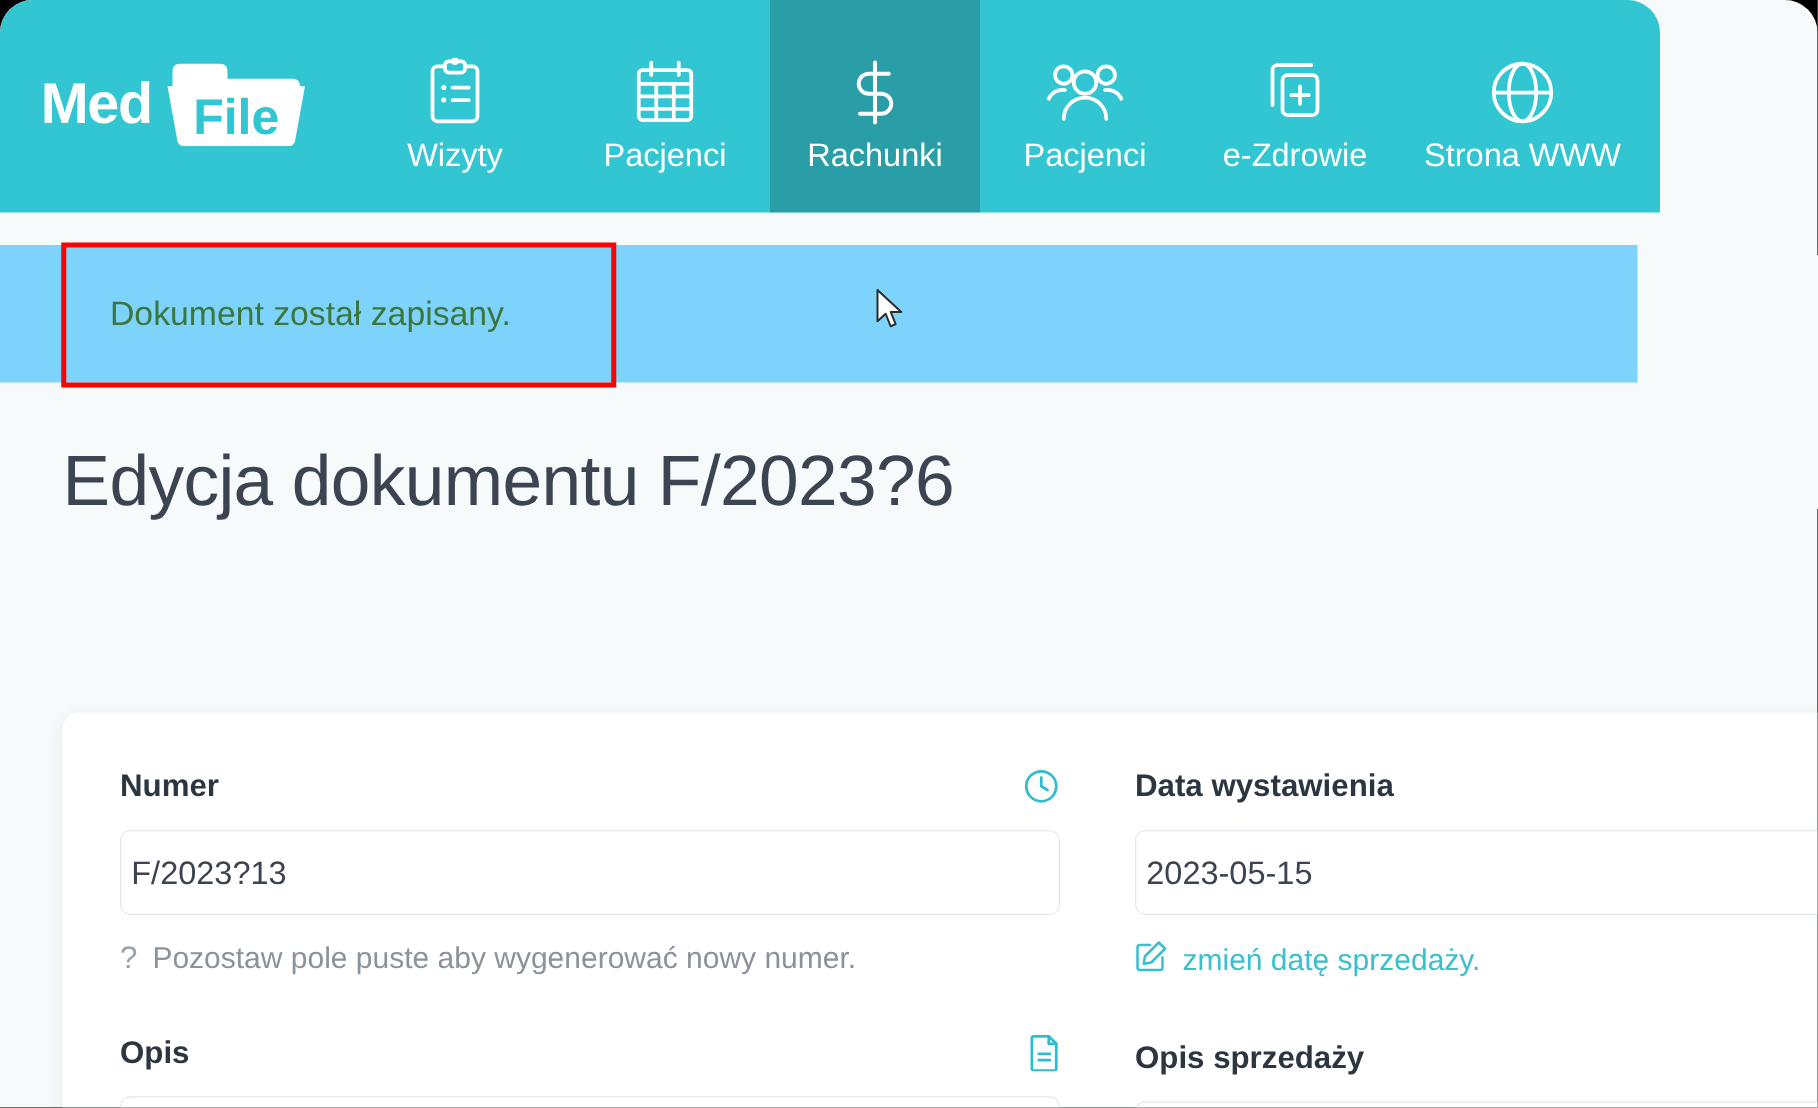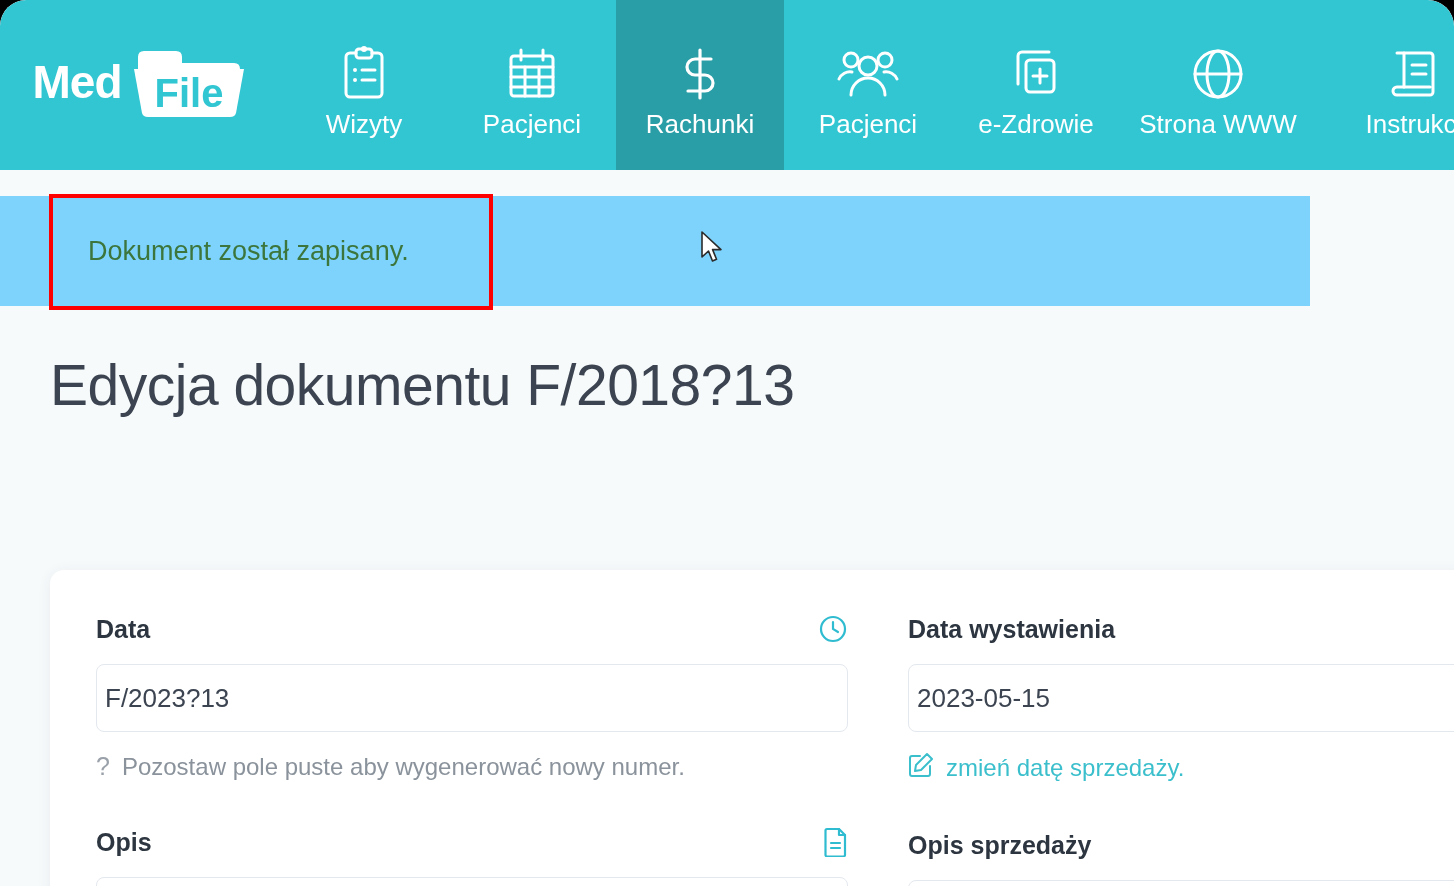--- a/index.html
+++ b/index.html
@@ -19,21 +19,21 @@
     background: #f7fafb;
     border-top-left-radius: 26px;
     border-top-right-radius: 26px;
     overflow: hidden;
   }
 
   
   .topnav {
     position: absolute;
     top: 0; left: 0;
-    width: 1454px;
+    width: 1328px;
     height: 170px;
     background: #31c6d2;
     display: flex;
     align-items: stretch;
     border-top-left-radius: 26px;
     border-top-right-radius: 26px;
     overflow: hidden;
   }
 
   .brand {
@@ -313,30 +313,30 @@
       <span class="nav-label">Instrukcj</span>
     </div>
 
   </nav>
 
   <div class="alert">
     <span class="alert-text">Dokument został zapisany.</span>
   </div>
   <div class="annot-box"></div>
 
-  <h1 class="page-title">Edycja dokumentu F/2018?13</h1>
+  <h1 class="page-title">Edycja dokumentu F/2023?6</h1>
 
   <div class="card">
     <div class="form-grid">
 
       <div class="col left">
 
         <div class="field-block">
           <div class="field-head">
-            <span class="field-label">Data</span>
+            <span class="field-label">Numer</span>
             <span class="field-icon">
               <svg width="30" height="30" viewBox="0 0 30 30" fill="none" stroke="#2fbcd0" stroke-width="2.2" stroke-linecap="round">
                 <circle cx="15" cy="15" r="12"></circle>
                 <polyline points="15,8 15,15 20,18"></polyline>
               </svg>
             </span>
           </div>
           <div class="text-input">F/2023?13</div>
           <div class="field-hint">
             <span class="hint-q">?</span>

